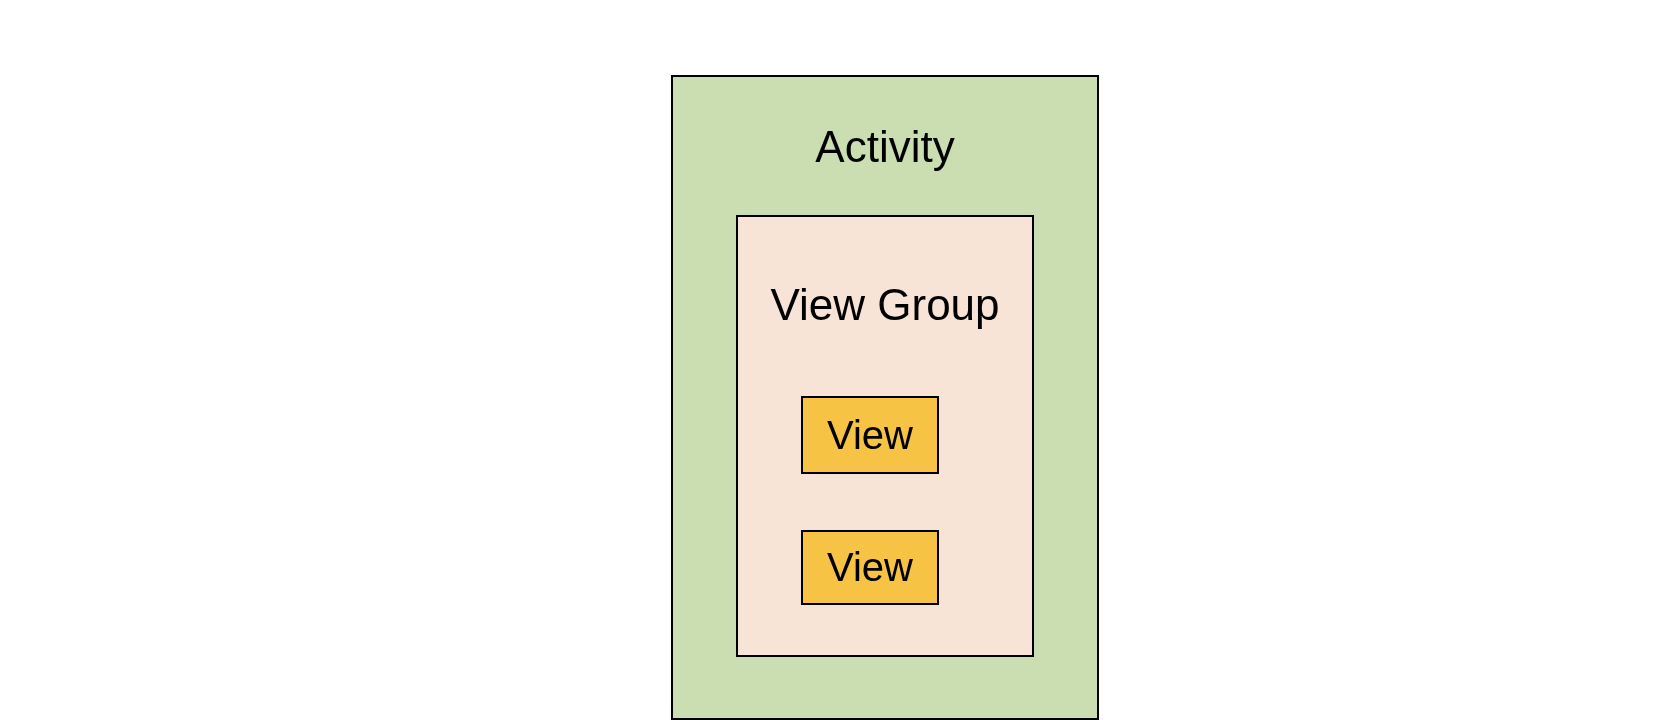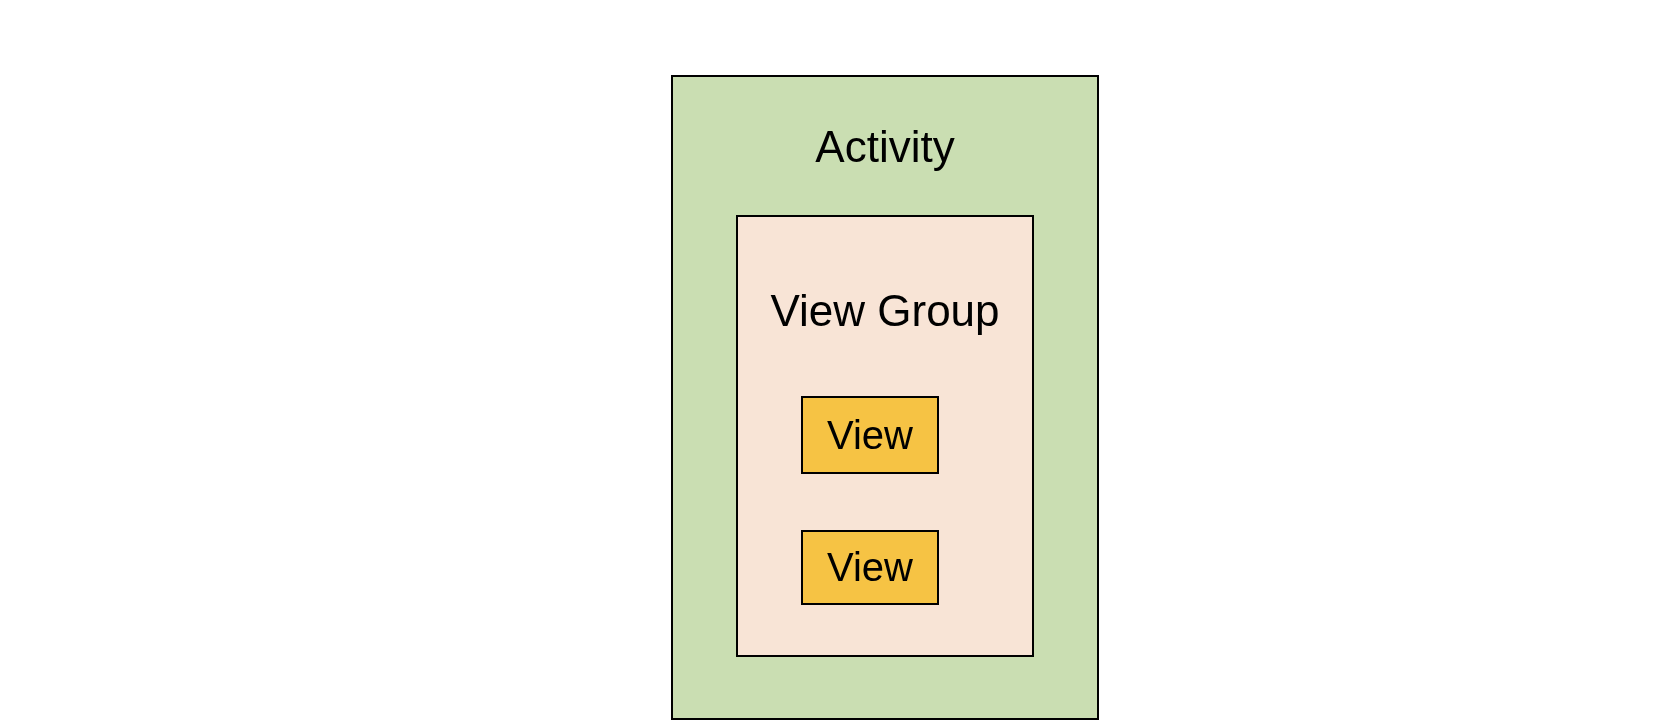--- a/index.html
+++ b/index.html
@@ -40,21 +40,21 @@
   }
   .viewgroup-box {
     left: 63px;   
     top: 138px;   
     width: 298px;
     height: 442px;
   }
   .viewgroup-label {
     position: absolute;
     left: 0;
-    top: 12px;
+    top: 6px;
     width: 100%;
     height: 164px;
     display: flex;
     align-items: center;
     justify-content: center;
     font-size: 44px;
     color: #000000;
   }
   .view-box {
     left: 63px;   

